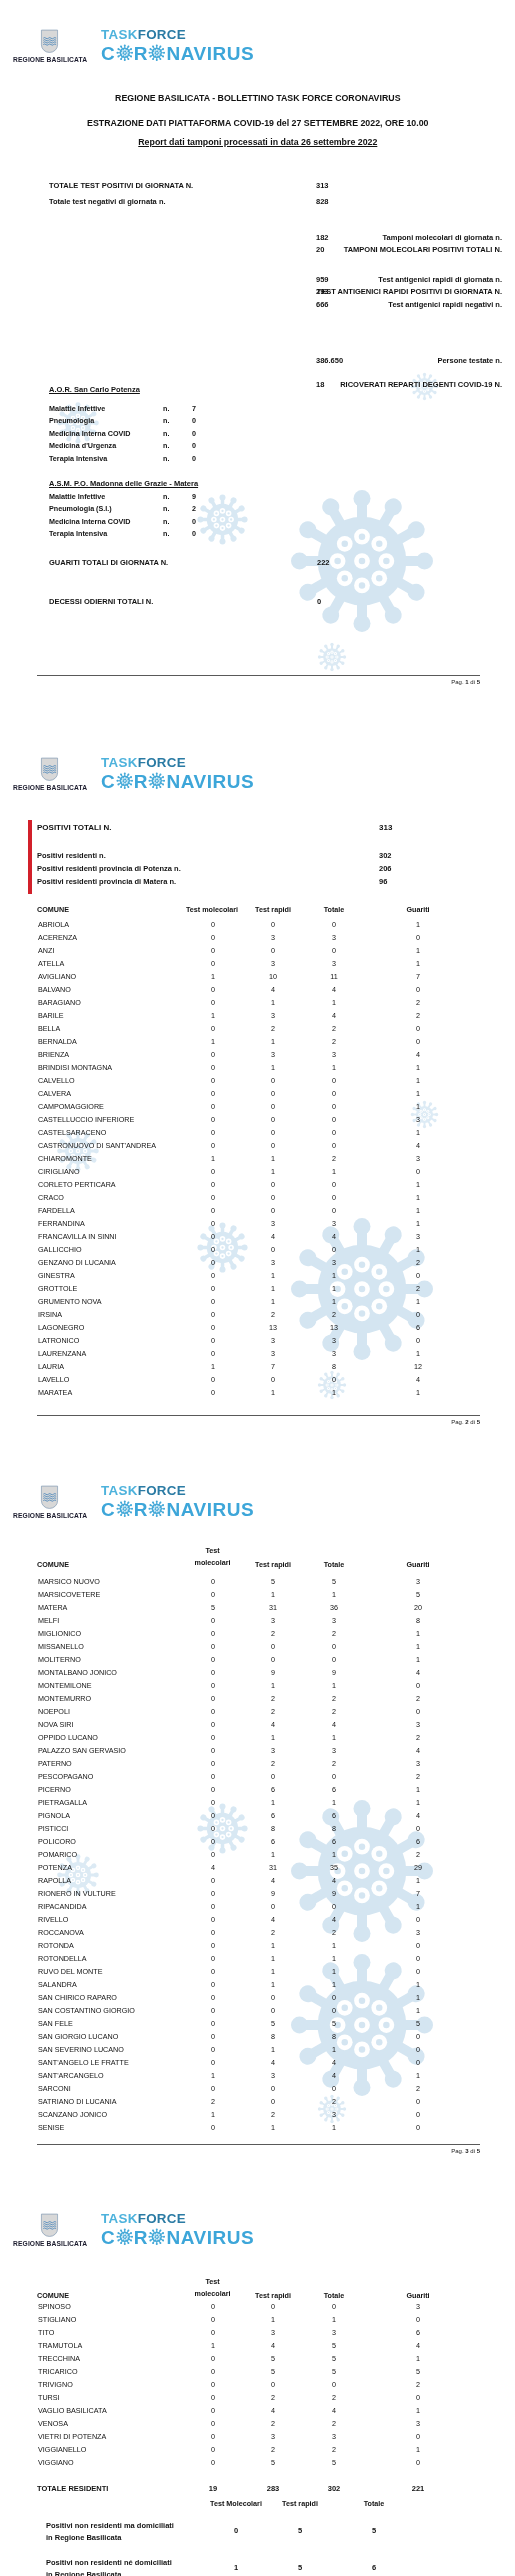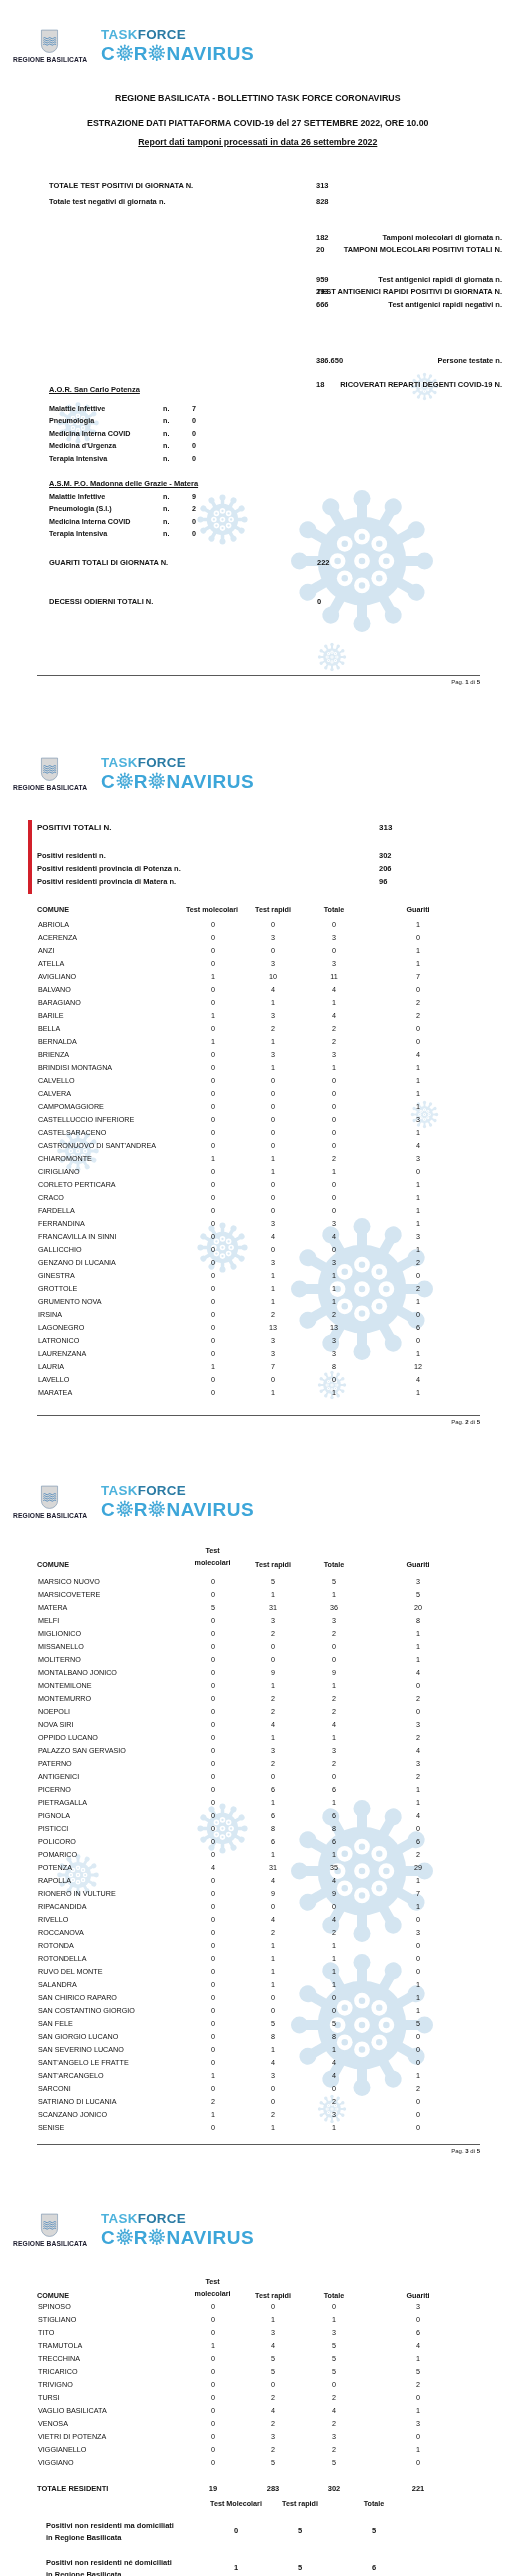--- a/index.html
+++ b/index.html
@@ -730,21 +730,21 @@
         <span class="td td-4">4</span>
       </div>
         <div class="trow">
         <span class="td-name">PATERNO</span>
         <span class="td td-1">0</span>
         <span class="td td-2">2</span>
         <span class="td td-3">2</span>
         <span class="td td-4">3</span>
       </div>
         <div class="trow">
-        <span class="td-name">ANTIGENICI</span>
+        <span class="td-name">PESCOPAGANO</span>
         <span class="td td-1">0</span>
         <span class="td td-2">0</span>
         <span class="td td-3">0</span>
         <span class="td td-4">2</span>
       </div>
         <div class="trow">
         <span class="td-name">PICERNO</span>
         <span class="td td-1">0</span>
         <span class="td td-2">6</span>
         <span class="td td-3">6</span>

